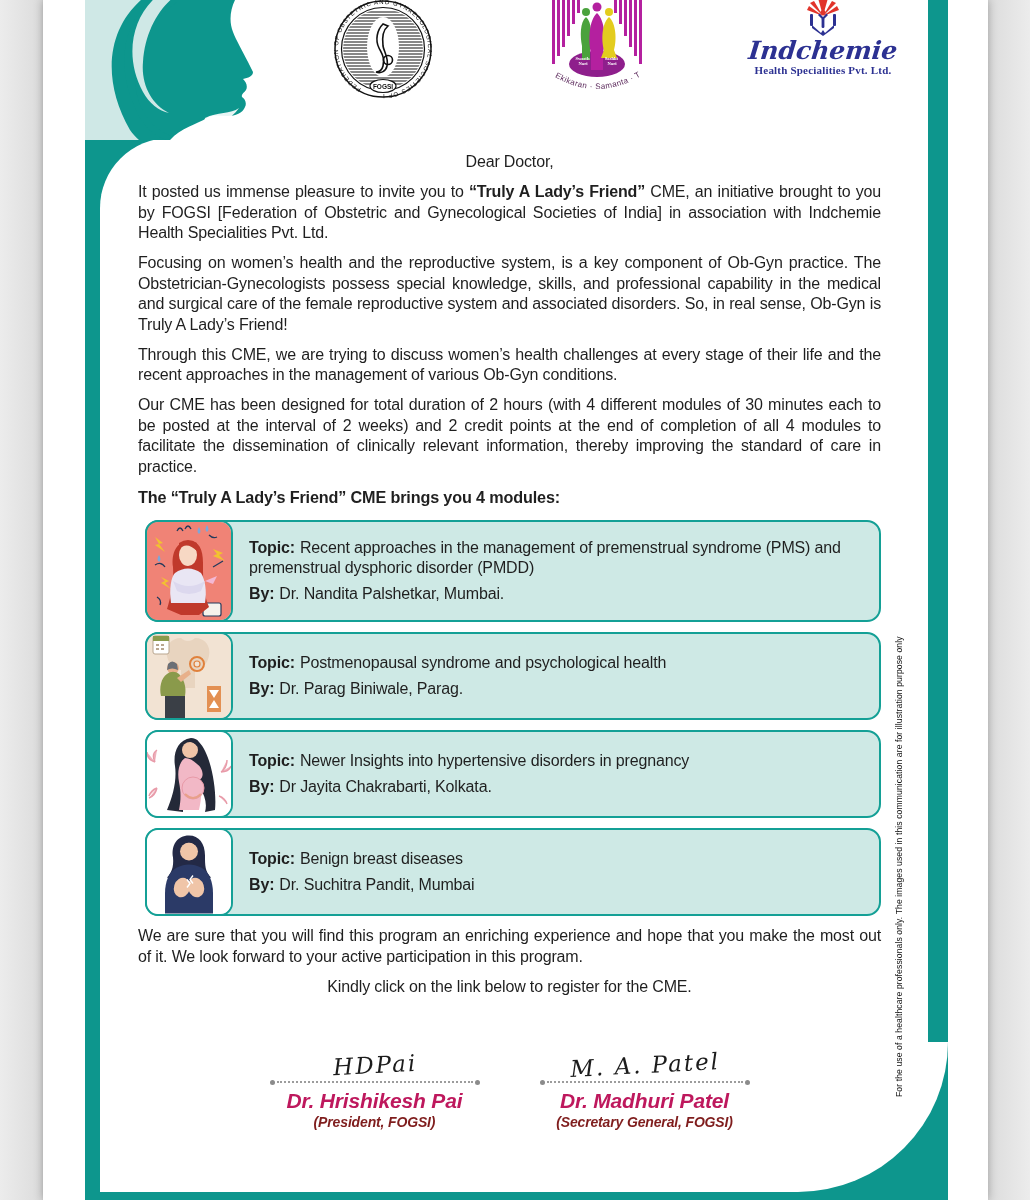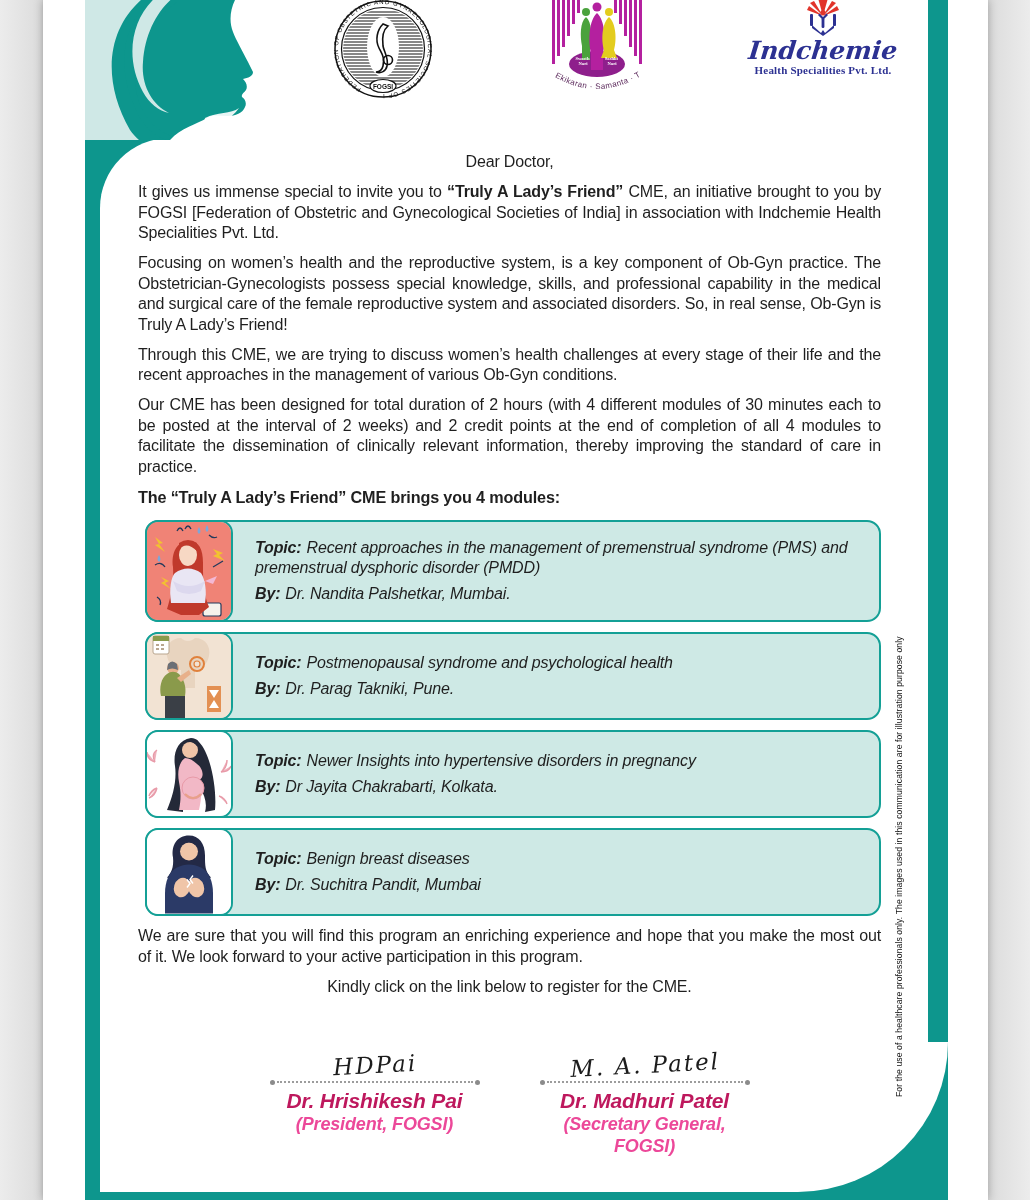--- a/index.html
+++ b/index.html
@@ -36,37 +36,37 @@
   .content p{margin:0 0 9.5px 0;text-align:justify;}
   .content p.nojust{text-align:center;}
   .modules-heading{font-weight:bold;margin:3px 0 13px 0;font-size:16.2px;}
   
   .card{display:flex;align-items:stretch;margin:0 0 10px 7px;width:736px;box-sizing:border-box;
     background:#cee9e5;border:2px solid #14a096;border-radius:14px;min-height:88px;}
   .card-illus{flex:0 0 84px;margin:-2px;border:2px solid #14a096;border-radius:13px;
     overflow:hidden;position:relative;}
   .card-illus svg{position:absolute;left:0;top:0;width:100%;height:100%;}
   .card-body{flex:1;display:flex;flex-direction:column;justify-content:center;
-    padding:11px 16px 11px 24px;font-style:italic;}
+    padding:11px 16px 11px 18px;}
   .card-line{margin:2.5px 0;}
   .lbl{font-weight:bold;margin-right:5px;}
   .card1{min-height:102px;}
   
   .closing1{margin-top:19px;}
   .signatures{display:flex;justify-content:center;gap:58px;margin-top:50px;}
   .sig{width:212px;text-align:center;}
   .sig-script{font-family:"DejaVu Serif", serif;font-style:italic;font-size:23px;color:#1c1c1c;
     transform:rotate(-3deg);letter-spacing:2px;line-height:1;height:30px;display:flex;
     align-items:flex-end;justify-content:center;}
   .sig-rule{position:relative;margin:4px auto 5px auto;width:196px;border-top:2px dotted #9c9c9c;}
   .sig-rule::before,.sig-rule::after{content:"";position:absolute;top:-3.5px;width:5px;height:5px;
     border-radius:50%;background:#8b8b8b;}
   .sig-rule::before{left:-7px;} .sig-rule::after{right:-7px;}
   .sig-name{font-style:italic;font-weight:bold;font-size:21px;color:#be185d;line-height:1.25;}
-  .sig-title{font-style:italic;font-weight:bold;font-size:18px;color:#ec4899;line-height:1.2;}
+  .sig-title{font-style:italic;font-weight:bold;font-size:14px;color:#7f1d1d;line-height:1.2;}
   
   .disclaimer{position:absolute;left:851px;top:573px;height:524px;width:18px;
     writing-mode:vertical-rl;transform:rotate(180deg);font-size:8.6px;color:#111;
     letter-spacing:.1px;white-space:nowrap;}
 </style>
 </head>
 <body>
 
 <div class="stage">
   <div class="page">
@@ -202,21 +202,21 @@
           <rect x="28.6" y="18" width="2.8" height="10" rx="1.2"></rect>
         </g>
         <circle cx="30" cy="12.5" r="2.6" fill="#e1342b"></circle>
       </svg>
       <div class="ind-script">Indchemie</div>
       <div class="ind-sub">Health Specialities Pvt. Ltd.</div>
     </div>
 
     <div class="content">
       <p class="nojust">Dear Doctor,</p>
-      <p><span>It gives us immense special to invite you to </span><b>“Truly A Lady’s Friend”</b><span> CME, an initiative brought to you by FOGSI [Federation of Obstetric and Gynecological Societies of India] in association with Indchemie Health Specialities Pvt. Ltd.</span></p>
+      <p><span>It posted us immense pleasure to invite you to </span><b>“Truly A Lady’s Friend”</b><span> CME, an initiative brought to you by FOGSI [Federation of Obstetric and Gynecological Societies of India] in association with Indchemie Health Specialities Pvt. Ltd.</span></p>
       <p>Focusing on women’s health and the reproductive system, is a key component of Ob-Gyn practice. The Obstetrician-Gynecologists possess special knowledge, skills, and professional capability in the medical and surgical care of the female reproductive system and associated disorders. So, in real sense, Ob-Gyn is Truly A Lady’s Friend!</p>
       <p>Through this CME, we are trying to discuss women’s health challenges at every stage of their life and the recent approaches in the management of various Ob-Gyn conditions.</p>
       <p>Our CME has been designed for total duration of 2 hours (with 4 different modules of 30 minutes each to be posted at the interval of 2 weeks) and 2 credit points at the end of completion of all 4 modules to facilitate the dissemination of clinically relevant information, thereby improving the standard of care in practice.</p>
       <div class="modules-heading">The “Truly A Lady’s Friend” CME brings you 4 modules:</div>
 
       <div class="card card1">
         <div class="card-illus">
           <svg viewBox="0 0 84 104" preserveAspectRatio="xMidYMid slice">
             <rect width="84" height="104" fill="#f08376"></rect>
             <g stroke="#233a5c" stroke-width="1.3" fill="none">
@@ -272,21 +272,21 @@
             </g>
             <circle cx="26" cy="38" r="6" fill="#e8b08a"></circle>
             <path d="M21,34 q4,-5 9,0 l1,6 q-6,-3 -11,0 Z" fill="#6b6f76"></path>
             <path d="M20,44 C14,48 12,58 14,66 L18,66 L18,88 L26,88 L26,70 L30,70 L30,88 L38,88 L38,66 C40,56 36,48 32,44 C28,41 24,41 20,44 Z" fill="#8a9a4b"></path>
             <path d="M30,48 L42,40 L44,44 L34,52 Z" fill="#e8b08a"></path>
             <rect x="18" y="66" width="20" height="22" fill="#3a3f46"></rect>
           </svg>
         </div>
         <div class="card-body">
           <div class="card-line"><span class="lbl">Topic:</span><span>Postmenopausal syndrome and psychological health</span></div>
-          <div class="card-line"><span class="lbl">By:</span><span>Dr. Parag Takniki, Pune.</span></div>
+          <div class="card-line"><span class="lbl">By:</span><span>Dr. Parag Biniwale, Parag.</span></div>
         </div>
       </div>
 
       <div class="card">
         <div class="card-illus">
           <svg viewBox="0 0 84 84" preserveAspectRatio="xMidYMid slice">
             <rect width="84" height="84" fill="#ffffff"></rect>
             <g stroke="#e89aa8" stroke-width="1.4" fill="#eeb3be">
               <path d="M8,30 q-4,-8 2,-12 M8,30 q-8,-2 -8,-10"></path>
               <path d="M10,56 q-6,2 -8,8 M10,56 q-2,8 -8,10"></path>

